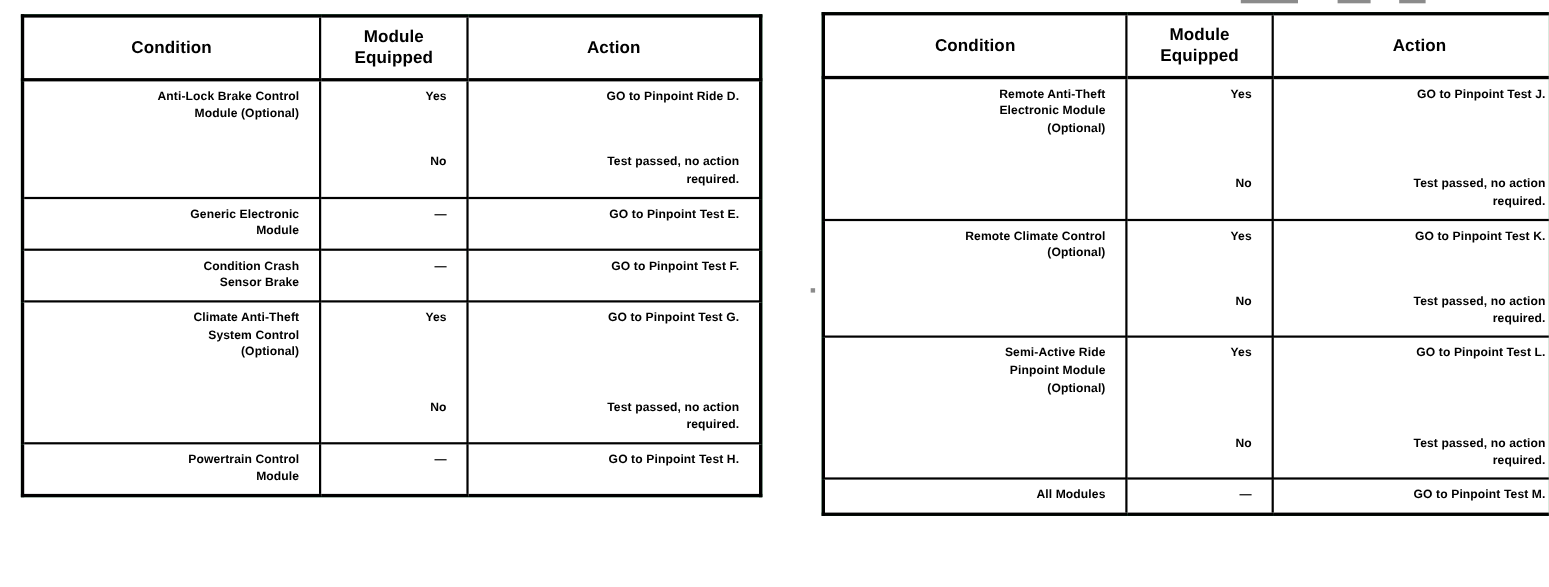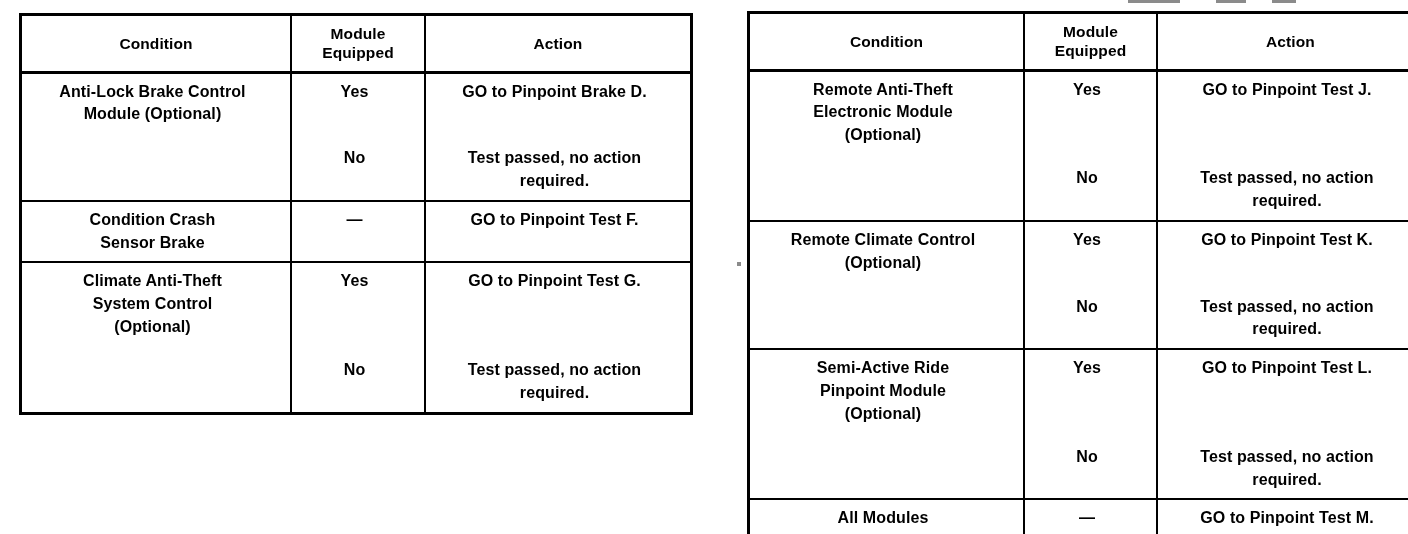--- a/index.html
+++ b/index.html
@@ -29,25 +29,25 @@
     background: #15803d;
   }
   .spec-table.left  { left: 19px;  top: 13px; width: 641px; }
   .spec-table.right { left: 747px; top: 11px; width: 645px; }
 
   .spec-table td,
   .spec-table th {
     border: 2px solid #000000;
     vertical-align: top;
     padding: 7px 18px 7px 11px;
-    font-size: 16px;
+    font-size: 11px;
     line-height: 1.42;
     font-weight: bold;
     letter-spacing: 0.1px;
-    text-align: center;
+    text-align: right;
     background: #ffffff;
   }
   .spec-table thead th {
     text-align: center;
     padding: 8px 4px 8px 4px;
     font-size: 15.5px;
     line-height: 1.25;
     vertical-align: middle;
     border-bottom-width: 3px;
   }
@@ -118,28 +118,42 @@
         </td>
         <td>
           <span class="cell-stack">
             <span class="cell-line">Yes</span>
             <span class="gap-md"></span>
             <span class="cell-line">No</span>
           </span>
         </td>
         <td>
           <span class="cell-stack">
-            <span class="cell-line">GO to Pinpoint Brake D.</span>
+            <span class="cell-line">GO to Pinpoint Ride D.</span>
             <span class="gap-md"></span>
             <span class="cell-line">Test passed, no action</span>
             <span class="cell-line">required.</span>
           </span>
         </td>
       </tr>
 
+      <tr>
+        <td>
+          <span class="cell-stack">
+            <span class="cell-line">Generic Electronic</span>
+            <span class="cell-line">Module</span>
+          </span>
+        </td>
+        <td>
+          <span class="dash">—</span>
+        </td>
+        <td>
+          <span class="cell-line">GO to Pinpoint Test E.</span>
+        </td>
+      </tr>
 
       <tr>
         <td>
           <span class="cell-stack">
             <span class="cell-line">Condition Crash</span>
             <span class="cell-line">Sensor Brake</span>
           </span>
         </td>
         <td>
           <span class="dash">—</span>
@@ -167,20 +181,34 @@
         <td>
           <span class="cell-stack">
             <span class="cell-line">GO to Pinpoint Test G.</span>
             <span class="gap-lg"></span>
             <span class="cell-line">Test passed, no action</span>
             <span class="cell-line">required.</span>
           </span>
         </td>
       </tr>
 
+      <tr>
+        <td>
+          <span class="cell-stack">
+            <span class="cell-line">Powertrain Control</span>
+            <span class="cell-line">Module</span>
+          </span>
+        </td>
+        <td>
+          <span class="dash">—</span>
+        </td>
+        <td>
+          <span class="cell-line">GO to Pinpoint Test H.</span>
+        </td>
+      </tr>
 
     </tbody>
   </table>
 
   <table class="spec-table right">
     <thead>
       <tr>
         <th class="col-condition">
           <span class="tbl-head-line">Condition</span>
         </th>

